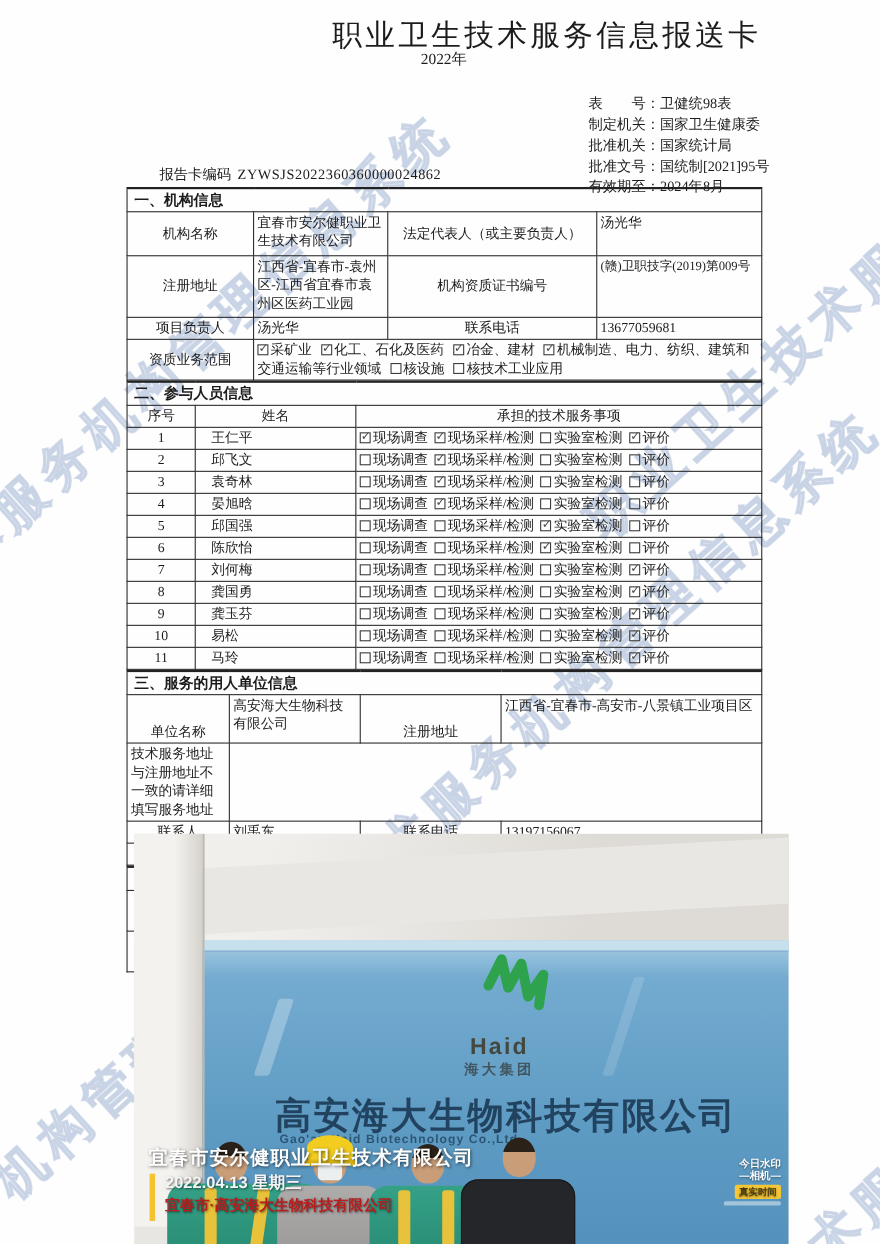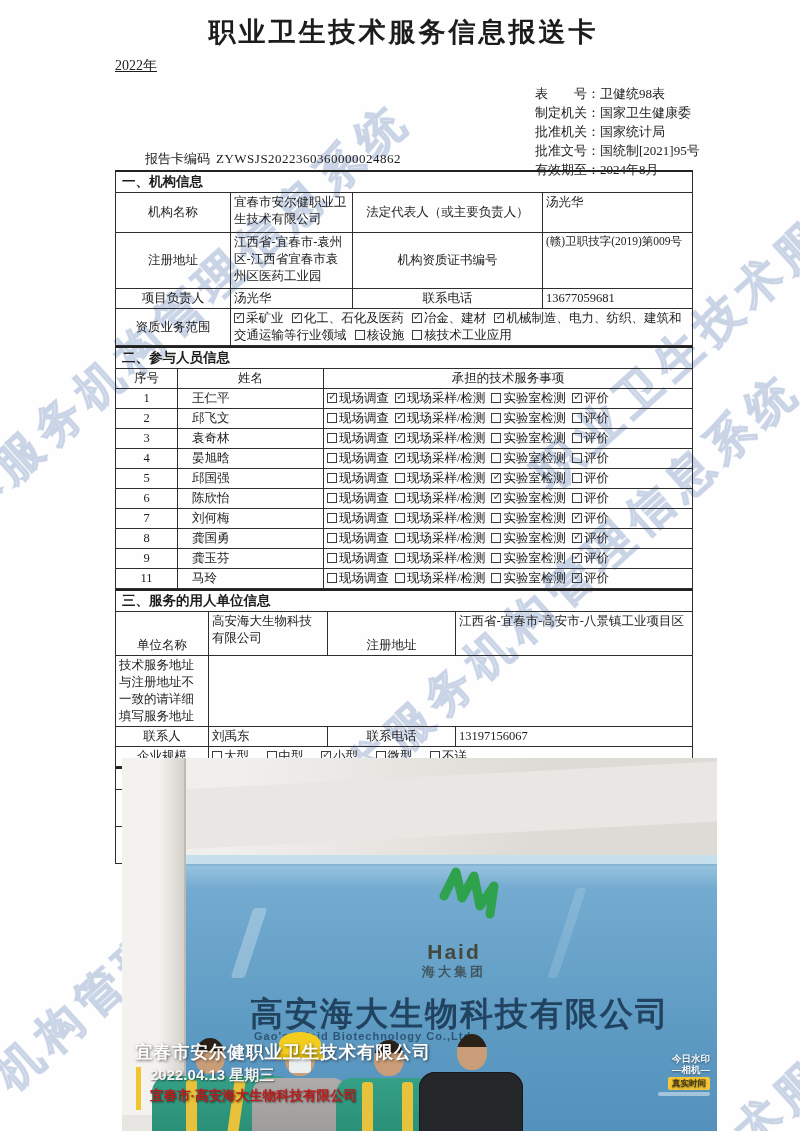--- a/index.html
+++ b/index.html
@@ -4,23 +4,23 @@
 <style>
   html,body{margin:0;padding:0;background:#ffffff;}
   #page{position:relative;width:800px;height:1131px;background:#fefefe;overflow:hidden;
         font-family:"Liberation Serif",serif;color:#1c1c1c;}
   
   .wm{position:absolute;white-space:nowrap;transform:rotate(-42deg);
       font-family:"Liberation Sans",sans-serif;font-weight:bold;font-size:46px;letter-spacing:8px;
       color:rgba(110,140,190,0.10);-webkit-text-stroke:1.5px rgba(110,140,190,0.30);
       z-index:0;pointer-events:none;}
   .doc{position:absolute;inset:0;z-index:1;}
-  .title{position:absolute;top:14px;left:115px;width:577px;text-align:center;
-         font-family:"Liberation Sans",sans-serif;font-weight:bold;font-size:27px;letter-spacing:3px;}
-  .subtitle{position:absolute;top:57px;left:115px;width:577px;text-align:left;font-size:14px;text-decoration:underline;}
+  .title{position:absolute;top:14px;left:115px;width:577px;text-align:right;
+         font-family:"Liberation Sans",sans-serif;font-weight:normal;font-size:27px;letter-spacing:3px;}
+  .subtitle{position:absolute;top:45px;left:115px;width:577px;text-align:center;font-size:14px;}
   .meta{position:absolute;top:84px;left:535px;font-size:13px;line-height:19px;}
   .meta-row span{display:inline;}
   .report-code{position:absolute;top:150px;left:145px;font-size:13px;}
   .report-code .code{letter-spacing:0.5px;margin-left:6px;}
   .tables{position:absolute;top:170px;left:115px;width:577px;}
   table{border-collapse:collapse;width:577px;table-layout:fixed;}
   td{border:1px solid #2e2e2e;font-size:12.5px;padding:1px 3px;vertical-align:middle;
      overflow:hidden;background:transparent;}
   td.sec{border-top:2px solid #222;font-weight:bold;font-size:13.5px;padding-left:6px;height:15px;}
   td.lab{text-align:center;}
@@ -217,20 +217,25 @@
               <td class="num">8</td>
               <td class="name">龚国勇</td>
               <td class="val"><span class="svc"><span class="cb"></span><span>现场调查</span></span><span class="svc"><span class="cb"></span><span>现场采样/检测</span></span><span class="svc"><span class="cb"></span><span>实验室检测</span></span><span class="svc"><span class="cb on"></span><span>评价</span></span></td>
             </tr>
         <tr style="height:16px">
               <td class="num">9</td>
               <td class="name">龚玉芬</td>
               <td class="val"><span class="svc"><span class="cb"></span><span>现场调查</span></span><span class="svc"><span class="cb"></span><span>现场采样/检测</span></span><span class="svc"><span class="cb"></span><span>实验室检测</span></span><span class="svc"><span class="cb on"></span><span>评价</span></span></td>
             </tr>
         <tr style="height:16px">
+              <td class="num">10</td>
+              <td class="name">易松</td>
+              <td class="val"><span class="svc"><span class="cb"></span><span>现场调查</span></span><span class="svc"><span class="cb"></span><span>现场采样/检测</span></span><span class="svc"><span class="cb"></span><span>实验室检测</span></span><span class="svc"><span class="cb on"></span><span>评价</span></span></td>
+            </tr>
+        <tr style="height:16px">
               <td class="num">11</td>
               <td class="name">马玲</td>
               <td class="val"><span class="svc"><span class="cb"></span><span>现场调查</span></span><span class="svc"><span class="cb"></span><span>现场采样/检测</span></span><span class="svc"><span class="cb"></span><span>实验室检测</span></span><span class="svc"><span class="cb on"></span><span>评价</span></span></td>
             </tr>
       </tbody>
         </table>
 
       <table>
         <colgroup>
             <col style="width:93px">

